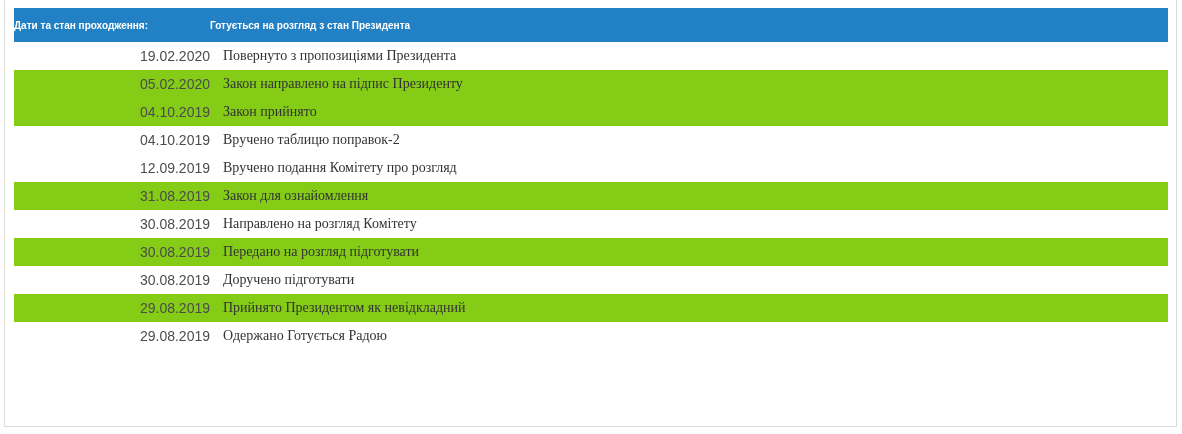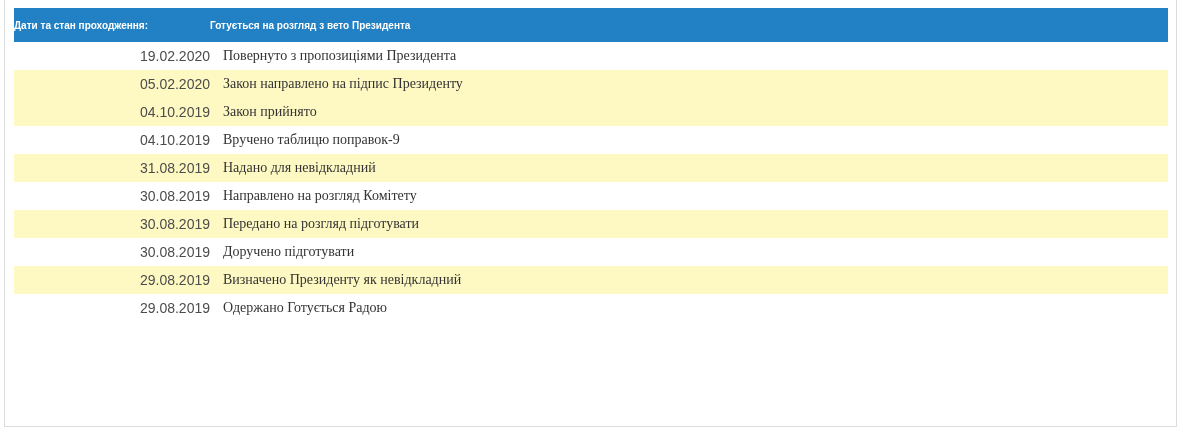--- a/index.html
+++ b/index.html
@@ -66,21 +66,21 @@
   th.header-status {
     text-align: left;
     padding-left: 13px;
   }
 
   tbody tr.data-row {
     height: 28px;
     margin-top: 13px;
   }
   tbody tr.data-row.odd  { background: #ffffff; }
-  tbody tr.data-row.even { background: #fef9c3; border-radius: 10px; }
+  tbody tr.data-row.even { background: #84cc16; border-radius: 10px; }
 
   tbody td {
     padding: 0;
     border: 0;
     vertical-align: middle;
     font-size: 14px;
   }
   td.cell-date {
     text-align: right;
     padding-right: 0px;
@@ -101,59 +101,63 @@
 <div class="panel">
   <div class="panel-inner">
     <table class="passage-table">
       <colgroup>
         <col class="col-date">
         <col class="col-status">
       </colgroup>
       <thead>
         <tr class="header-row">
           <th class="header-date">Дати та стан проходження:</th>
-          <th class="header-status">Готується на розгляд з вето Президента</th>
+          <th class="header-status">Готується на розгляд з стан Президента</th>
         </tr>
       </thead>
       <tbody id="table-body">
           <tr class="data-row odd">
             <td class="cell-date">19.02.2020</td>
             <td class="cell-status">Повернуто з пропозиціями Президента</td>
           </tr>
           <tr class="data-row even">
             <td class="cell-date">05.02.2020</td>
             <td class="cell-status">Закон направлено на підпис Президенту</td>
           </tr>
           <tr class="data-row even">
             <td class="cell-date">04.10.2019</td>
             <td class="cell-status">Закон прийнято</td>
           </tr>
           <tr class="data-row odd">
             <td class="cell-date">04.10.2019</td>
-            <td class="cell-status">Вручено таблицю поправок-9</td>
+            <td class="cell-status">Вручено таблицю поправок-2</td>
+          </tr>
+          <tr class="data-row odd">
+            <td class="cell-date">12.09.2019</td>
+            <td class="cell-status">Вручено подання Комітету про розгляд</td>
           </tr>
           <tr class="data-row even">
             <td class="cell-date">31.08.2019</td>
-            <td class="cell-status">Надано для невідкладний</td>
+            <td class="cell-status">Закон для ознайомлення</td>
           </tr>
           <tr class="data-row odd">
             <td class="cell-date">30.08.2019</td>
             <td class="cell-status">Направлено на розгляд Комітету</td>
           </tr>
           <tr class="data-row even">
             <td class="cell-date">30.08.2019</td>
             <td class="cell-status">Передано на розгляд підготувати</td>
           </tr>
           <tr class="data-row odd">
             <td class="cell-date">30.08.2019</td>
             <td class="cell-status">Доручено підготувати</td>
           </tr>
           <tr class="data-row even">
             <td class="cell-date">29.08.2019</td>
-            <td class="cell-status">Визначено Президенту як невідкладний</td>
+            <td class="cell-status">Прийнято Президентом як невідкладний</td>
           </tr>
           <tr class="data-row odd">
             <td class="cell-date">29.08.2019</td>
             <td class="cell-status">Одержано Готується Радою</td>
           </tr>
         </tbody>
     </table>
   </div>
 </div>
 

